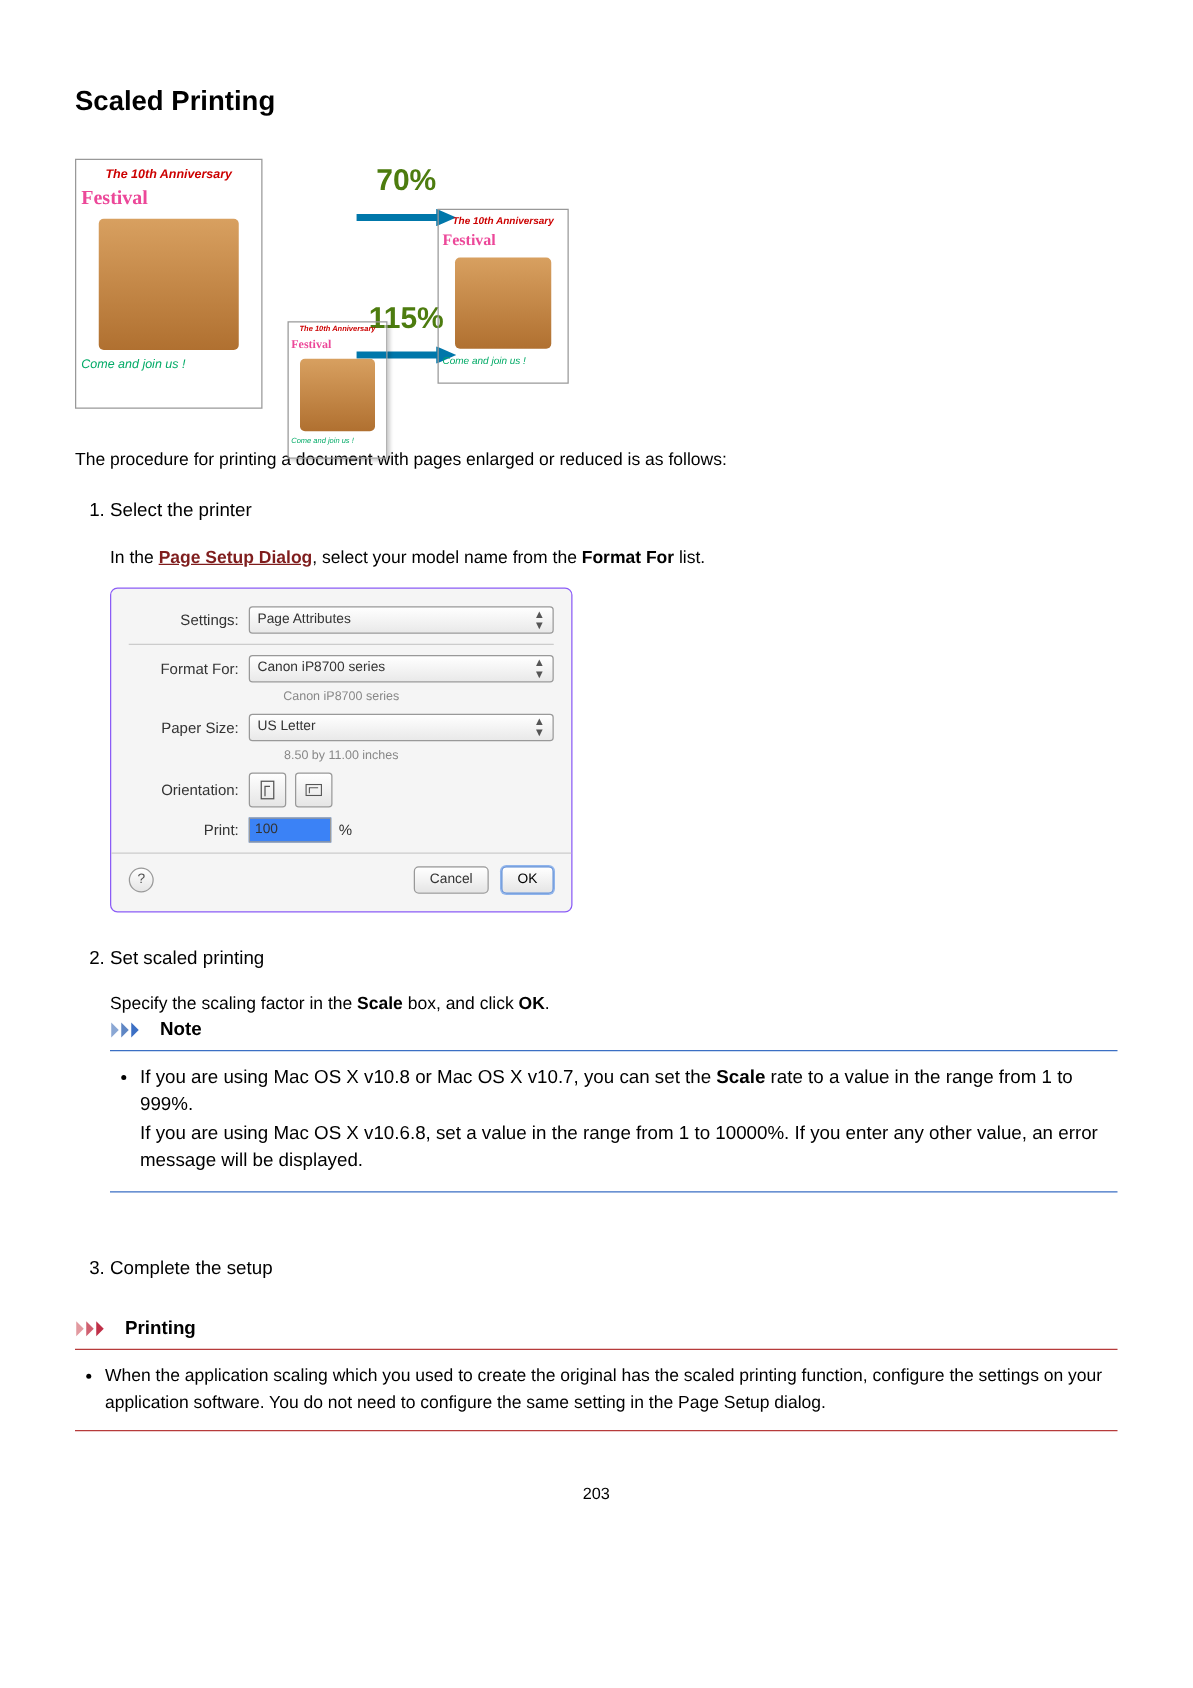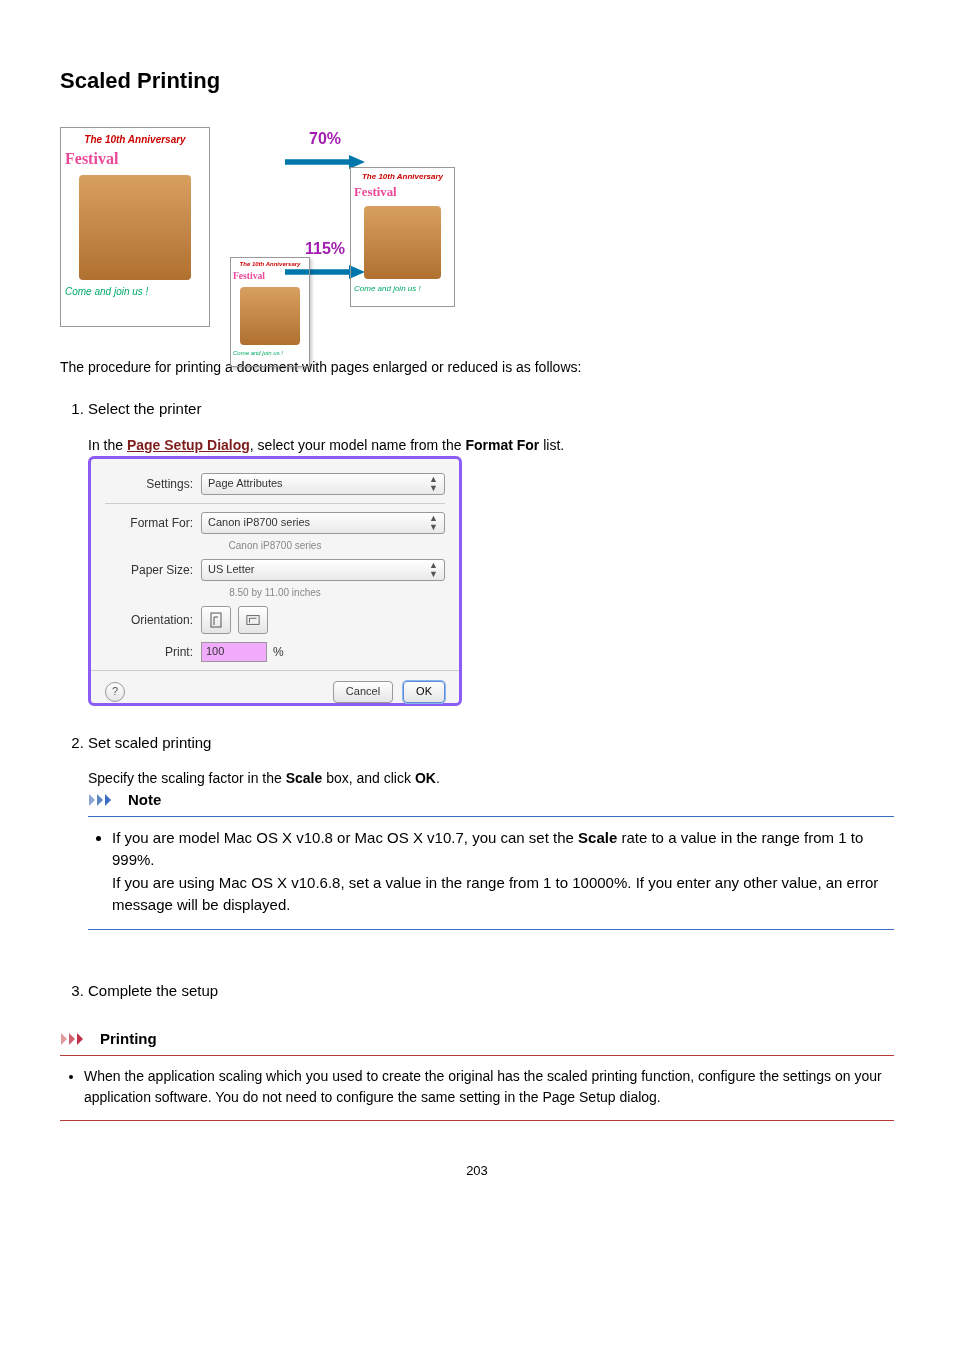--- a/index.html
+++ b/index.html
@@ -56,23 +56,23 @@
   .doc .title-green { color: #ec4899; font-family: cursive; font-weight: bold; font-size: 160%; }
   .doc .join { color: #0a6; font-style: italic; }
   .dog-placeholder {
     width: 80%; height: 55%;
     background: linear-gradient(#d8a060, #b07030);
     margin: 4px auto;
     border-radius: 4px;
   }
   .arrow-pct {
     position: absolute;
-    color: #a21caf;
+    color: #4d7c0f;
     font-weight: bold;
-    font-size: 16px;
+    font-size: 24px;
   }
   .arrow-70 { left: 225px; top: 10px; text-align: center; }
   .arrow-115 { left: 225px; top: 120px; text-align: center; }
   .arrow-shape { width: 80px; height: 14px; background: #07a; clip-path: polygon(0 30%, 80% 30%, 80% 0, 100% 50%, 80% 100%, 80% 70%, 0 70%); margin-top: 4px; }
 
   .body-text { margin: 12px 0 20px 0; }
 
   ol.steps {
     list-style: decimal;
     padding-left: 28px;
@@ -85,23 +85,24 @@
     font-size: 14px;
     font-weight: normal;
     margin-top: 14px;
   }
   a.link { color: #7f1d1d; text-decoration: underline; cursor: pointer; font-weight: bold; }
   b { font-weight: bold; }
 
   
   .dialog {
     width: 340px;
-    border: 3px solid #8b5cf6;
+    border: 1px solid #8b5cf6;
     border-radius: 6px;
-    padding: 14px 14px 0 14px;
+    padding: 14px 14px 14px 14px;
+    margin-top: 14px;
     font-size: 12px;
     color: #333;
     background: #f5f5f5;
   }
   .dialog-row {
     display: flex;
     align-items: center;
     margin-bottom: 8px;
   }
   .dialog-label {
@@ -124,21 +125,21 @@
   .dialog-select .chev { color:#555; font-size:9px; line-height:1; }
   .dialog-hint { text-align: center; color: #888; font-size: 10px; margin: -4px 0 6px 0; }
   .orient-btn {
     width: 28px; height: 26px; border: 1px solid #999; border-radius: 3px;
     background: linear-gradient(#fff,#e5e5e5);
     display: inline-flex; align-items: center; justify-content: center;
     margin-right: 4px;
   }
   .orient-btn svg { width: 14px; height: 16px; }
   .scale-input {
-    width: 56px; height: 18px; border: 1px solid #999; background: #f0abfc;
+    width: 56px; height: 18px; border: 1px solid #999; background: #3b82f6;
     padding: 0 4px; font-size: 11px; display: inline-flex; align-items: center;
   }
   .dialog hr { border: none; border-top: 1px solid #ccc; margin: 8px 0; }
   .dialog-footer { display: flex; justify-content: flex-end; align-items: center; gap: 10px; border-top:1px solid #ccc; margin: 8px -14px -10px -14px; padding: 10px 14px; }
   .help-btn {
     width: 18px; height: 18px; border: 1px solid #999; border-radius: 50%;
     background: linear-gradient(#fff,#e5e5e5);
     display: flex; align-items: center; justify-content: center;
     font-size: 11px; color: #555; margin-right: auto;
   }
@@ -289,21 +290,21 @@
       <svg class="chevs" viewBox="0 0 34 14">
         <path d="M1 1 L7 7 L1 13 Z" fill="#8aa7d4"></path>
         <path d="M9 1 L15 7 L9 13 Z" fill="#5f86c4"></path>
         <path d="M17 1 L23 7 L17 13 Z" fill="#3b6fc4"></path>
       </svg>
       <span>Note</span>
     </div>
     <div class="callout note-box">
       <ul>
         <li>
-          <span>If you are model Mac OS X v10.8 or Mac OS X v10.7, you can set the </span><b>Scale</b><span> rate to a value in the range from 1 to 999%.</span>
+          <span>If you are using Mac OS X v10.8 or Mac OS X v10.7, you can set the </span><b>Scale</b><span> rate to a value in the range from 1 to 999%.</span>
           <div>If you are using Mac OS X v10.6.8, set a value in the range from 1 to 10000%. If you enter any other value, an error message will be displayed.</div>
         </li>
       </ul>
     </div>
     <div class="after-note-spacer"></div>
   </li>
 
   <li>
     <span>Complete the setup</span>
   </li>

